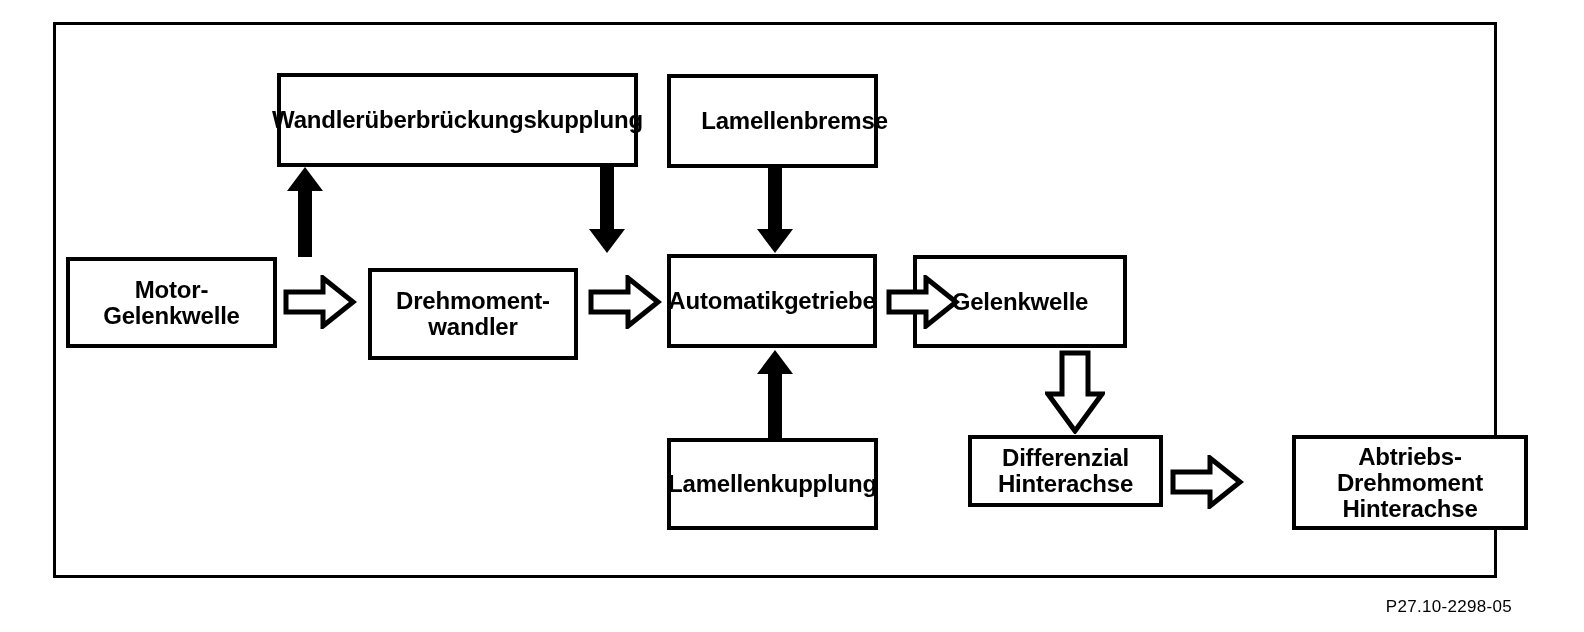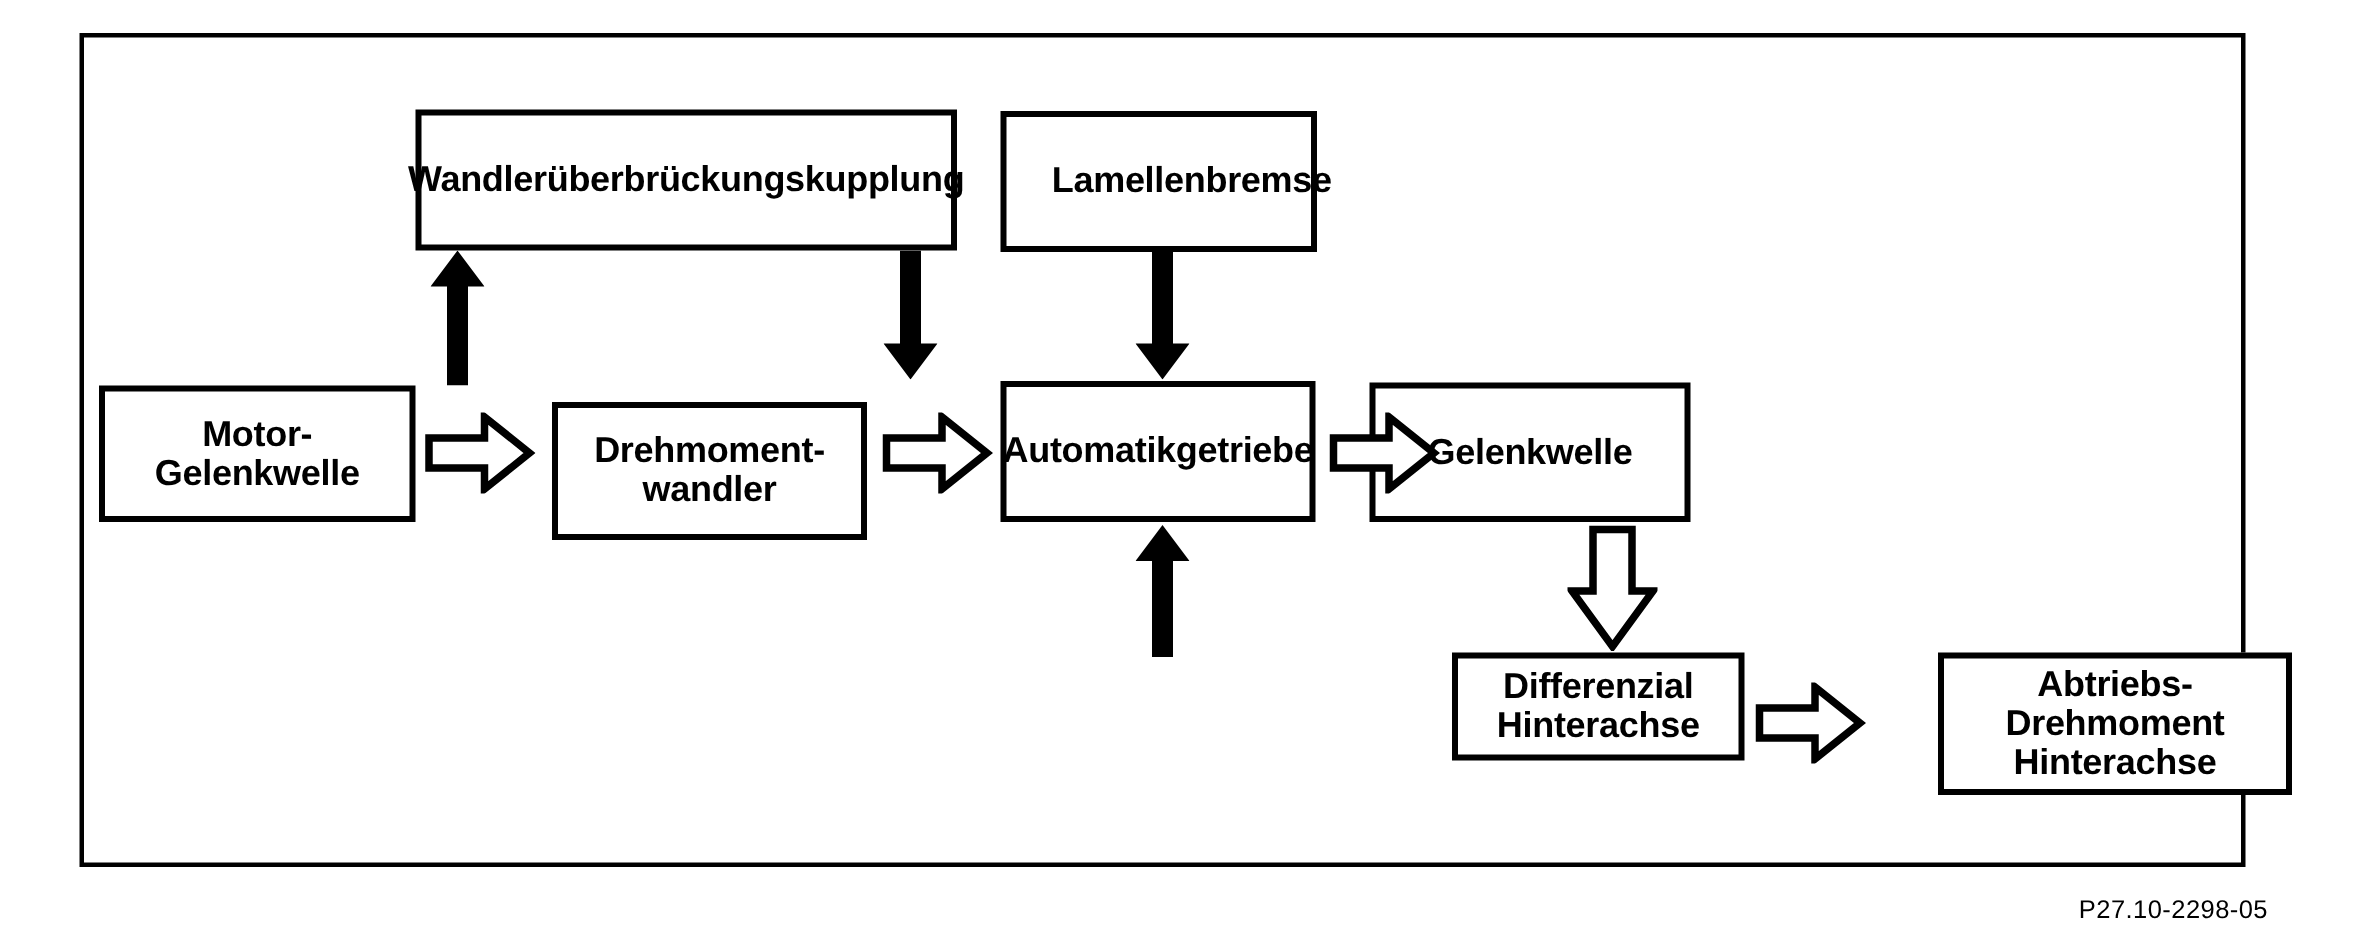--- a/index.html
+++ b/index.html
@@ -81,20 +81,23 @@
   </div>
 
   <div class="box" style="left:667px; top:254px; width:210px; height:94px;">
     <span class="box-label">Automatikgetriebe</span>
   </div>
 
   <div class="box" style="left:913px; top:255px; width:214px; height:93px;">
     <span class="box-label">Gelenkwelle</span>
   </div>
 
+  <div class="box" style="left:667px; top:438px; width:211px; height:92px;">
+    <span class="box-label">Lamellenkupplung</span>
+  </div>
 
   <div class="box" style="left:968px; top:435px; width:195px; height:72px;">
     <span class="box-label">Differenzial
 Hinterachse</span>
   </div>
 
   <div class="box" style="left:1292px; top:435px; width:236px; height:95px;">
     <span class="box-label">Abtriebs-
 Drehmoment
 Hinterachse</span>

